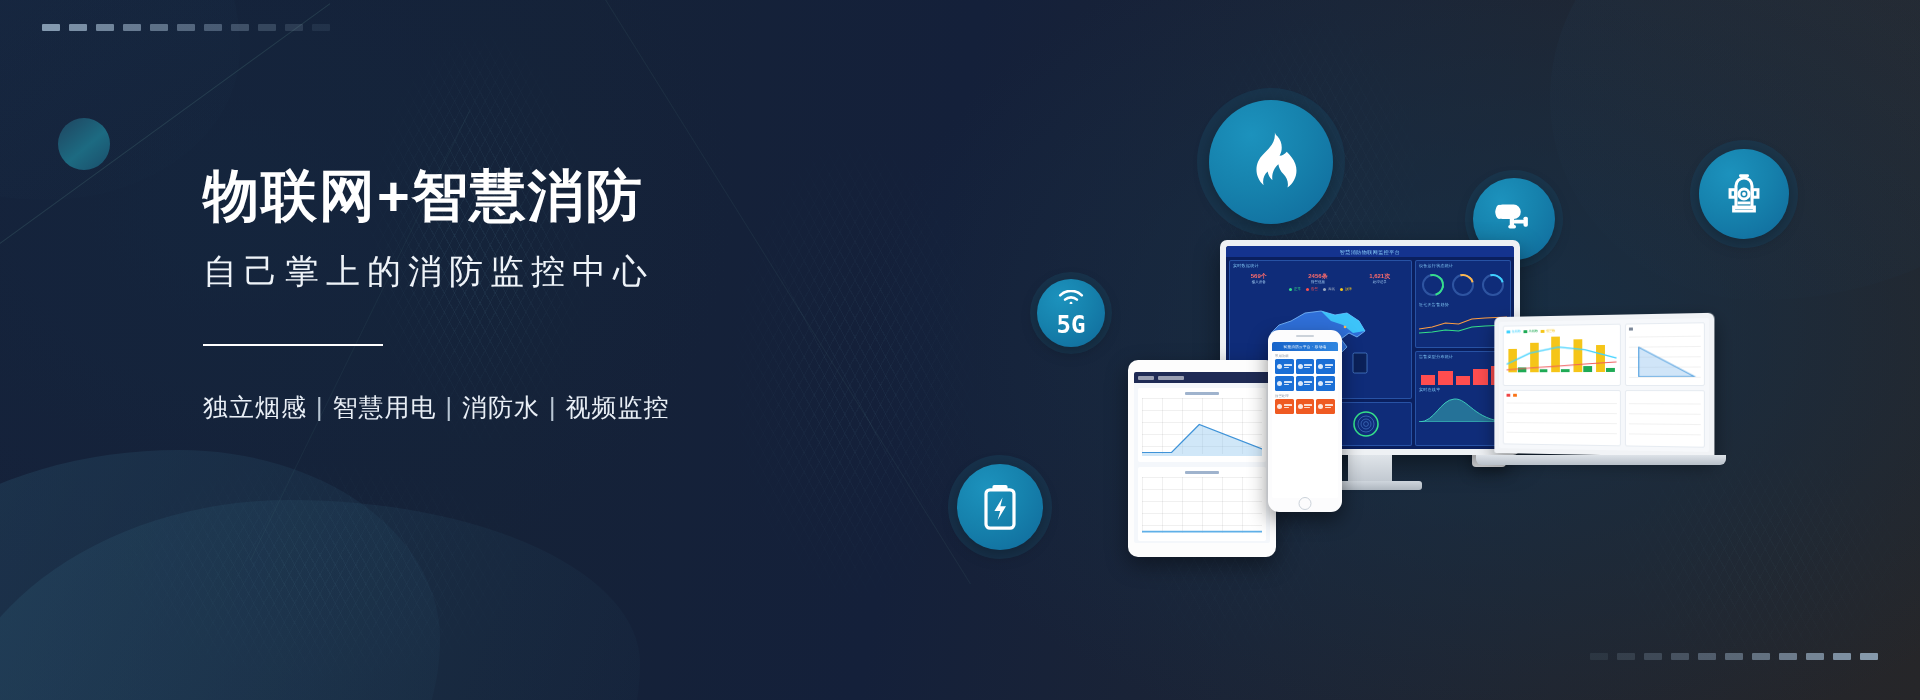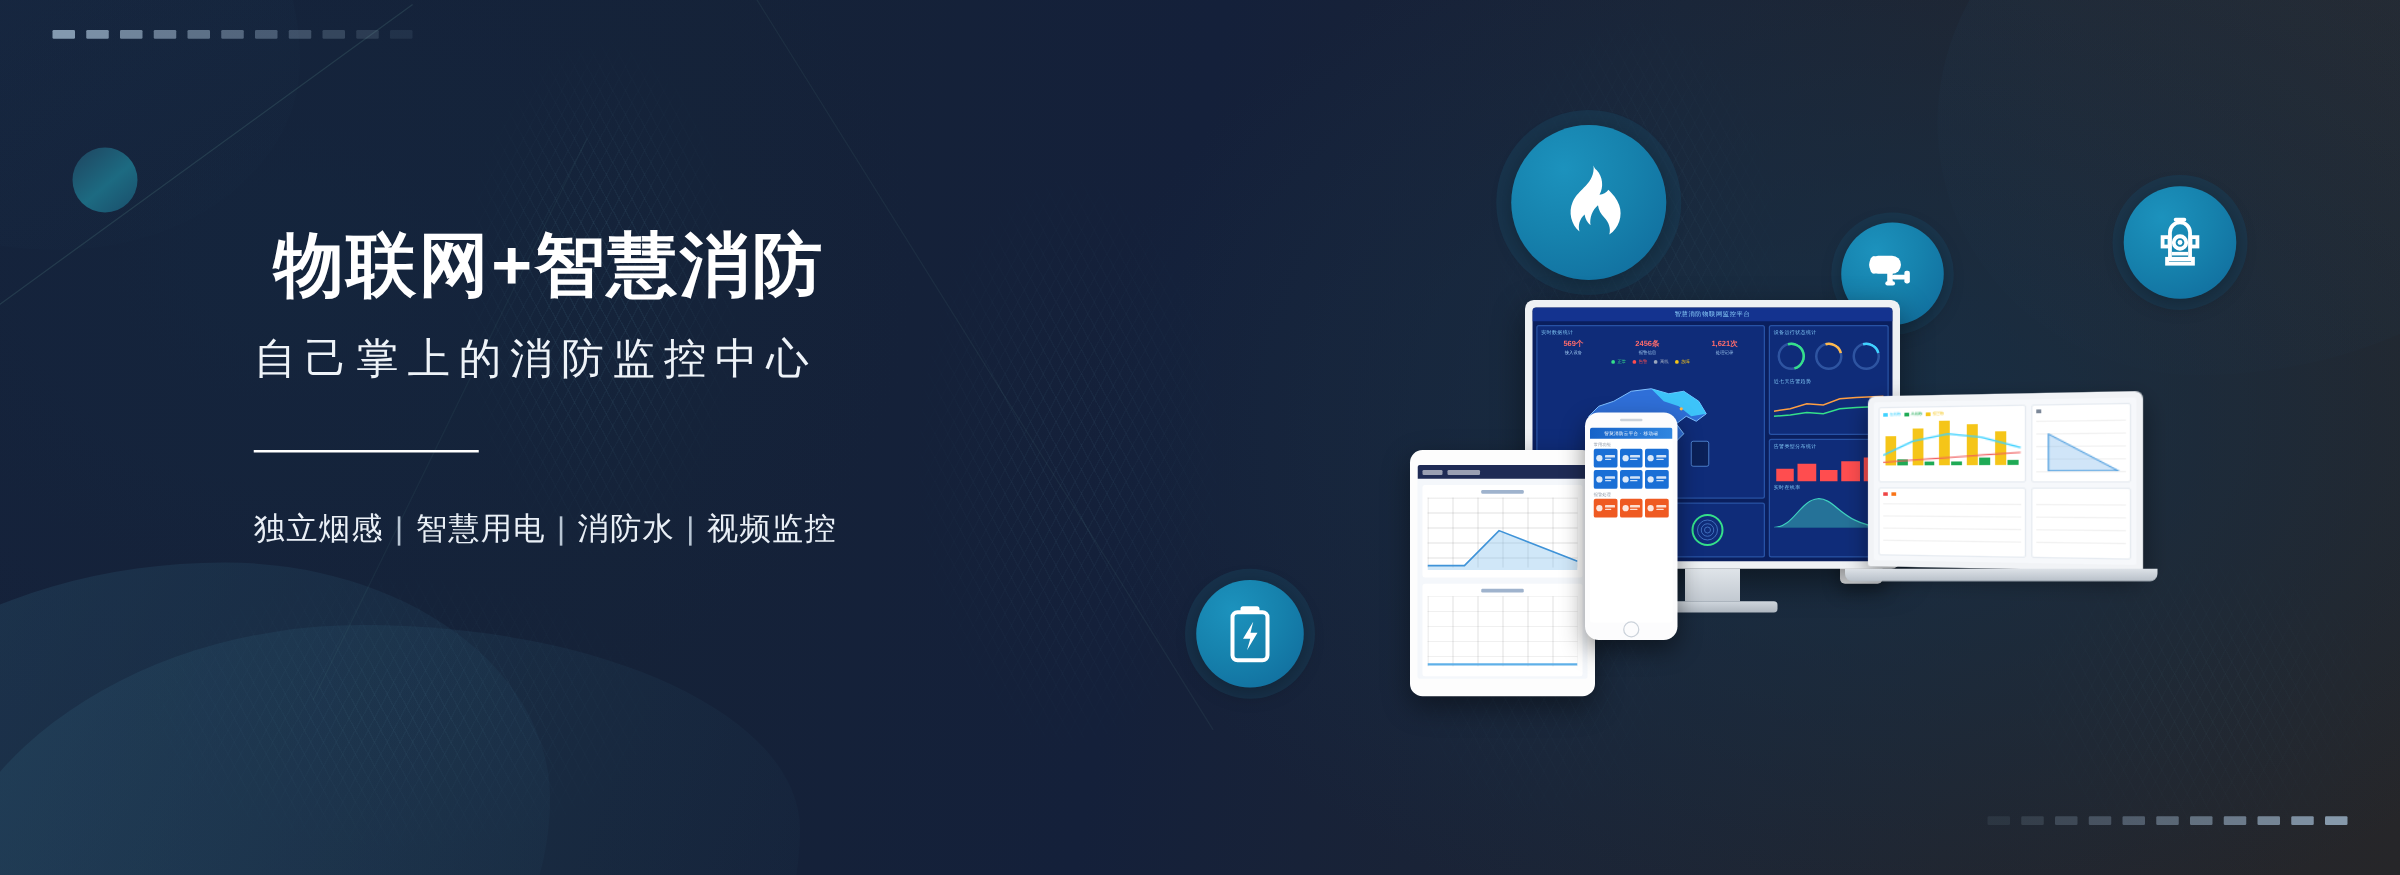--- a/index.html
+++ b/index.html
@@ -71,21 +71,21 @@
   
   .dashes{position:absolute;display:flex;gap:9px;align-items:center;}
   .dashes .dash{width:18px;height:7px;border-radius:1px;background:#9fb6cc;}
   #dash-top{left:42px;top:24px;}
   #dash-bottom{right:42px;bottom:40px;}
 
   
   .copy{position:absolute;left:203px;top:168px;width:760px;}
   .headline{
     font-size:56px;line-height:1;font-weight:700;color:#ffffff;
-    letter-spacing:2px;margin:16px;white-space:nowrap;
+    letter-spacing:2px;margin:0;white-space:nowrap;
   }
   .subhead{
     margin:30px 0 0 0;font-size:34px;line-height:1;color:#eef3f8;
     letter-spacing:7px;font-weight:400;white-space:nowrap;
   }
   .rule{margin-top:56px;width:180px;height:2px;background:#ffffff;}
   .features{margin-top:42px;}
   .feature-line{
     font-size:25px;line-height:1.55;color:#e9eff6;letter-spacing:1px;
     white-space:nowrap;font-weight:400;
@@ -320,20 +320,34 @@
         <rect x="4.2" y="11.6" width="3.1" height="4.2"></rect>
         <rect x="16.7" y="11.6" width="3.1" height="4.2"></rect>
         <circle cx="12" cy="14" r="2.8"></circle>
       </g>
       <circle cx="12" cy="14" r="1.1" fill="#fff"></circle>
       <rect x="8.4" y="18.2" width="7.2" height="1.6" fill="#fff"></rect>
       <rect x="9.2" y="2.9" width="5.6" height="1.7" rx=".8" fill="#fff"></rect>
     </svg>
   </div>
 
+  <div class="badge" id="badge-5g">
+    <div class="ring"></div>
+    <div class="disc"></div>
+    <div style="position:relative;z-index:2;display:flex;flex-direction:column;align-items:center;">
+      <svg width="28" height="14" viewBox="0 0 22 11">
+        <g fill="none" stroke="#ffffff" stroke-width="2" stroke-linecap="round">
+          <path d="M2.5 4.2A12 12 0 0 1 19.5 4.2"></path>
+          <path d="M6.3 7.6a7 7 0 0 1 9.4 0"></path>
+        </g>
+        <circle cx="11" cy="10.4" r="1.1" fill="#fff"></circle>
+      </svg>
+      <span class="glyph-5g">5G</span>
+    </div>
+  </div>
 
   <div class="badge" id="badge-battery">
     <div class="ring"></div>
     <div class="disc"></div>
     <svg width="36" height="48" viewBox="0 0 18 24">
       <rect x="5.2" y="1" width="7.6" height="2.6" rx="1" fill="#fff"></rect>
       <rect x="2" y="3.4" width="14" height="19.2" rx="2" fill="none" stroke="#fff" stroke-width="1.6"></rect>
       <path d="M10.3 7.2 6.2 14h2.9l-1.3 4.6L12 11.6H9.2z" fill="#fff"></path>
     </svg>
   </div>

